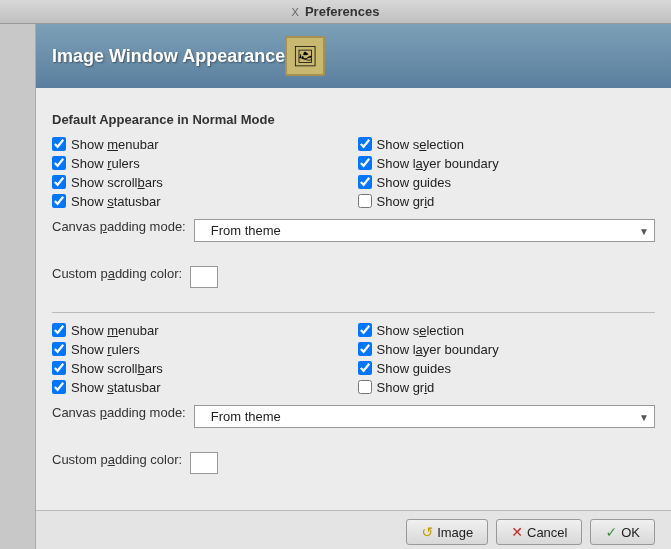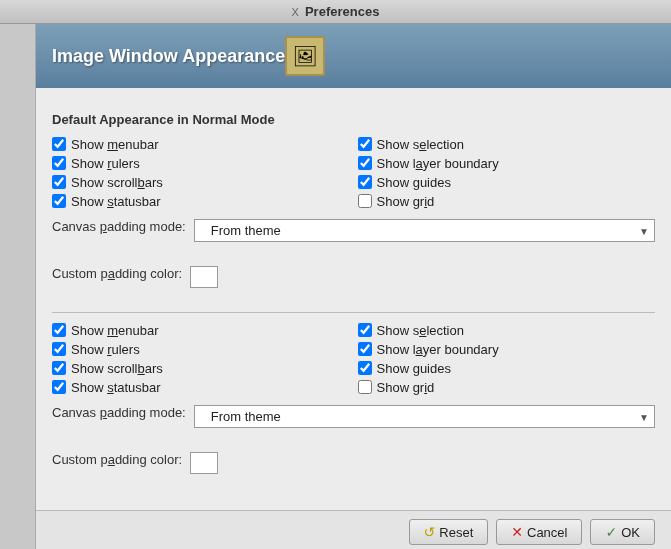--- a/index.html
+++ b/index.html
@@ -323,21 +323,21 @@
 
         <div class="form-row">
           <label class="form-label" for="fs_custom_color">Custom p<span class="underline">a</span>dding color:</label>
           <div class="color-swatch" id="fs_custom_color"></div>
         </div>
       </div>
 
       <div class="footer">
         <button class="footer-btn">
           <span class="btn-icon reset-icon">↺</span>
-          <span>Reset</span>
+          <span>Image</span>
         </button>
         <button class="footer-btn">
           <span class="btn-icon cancel-icon">✕</span>
           <span>Cancel</span>
         </button>
         <button class="footer-btn">
           <span class="btn-icon ok-icon">✓</span>
           <span>OK</span>
         </button>
       </div>

